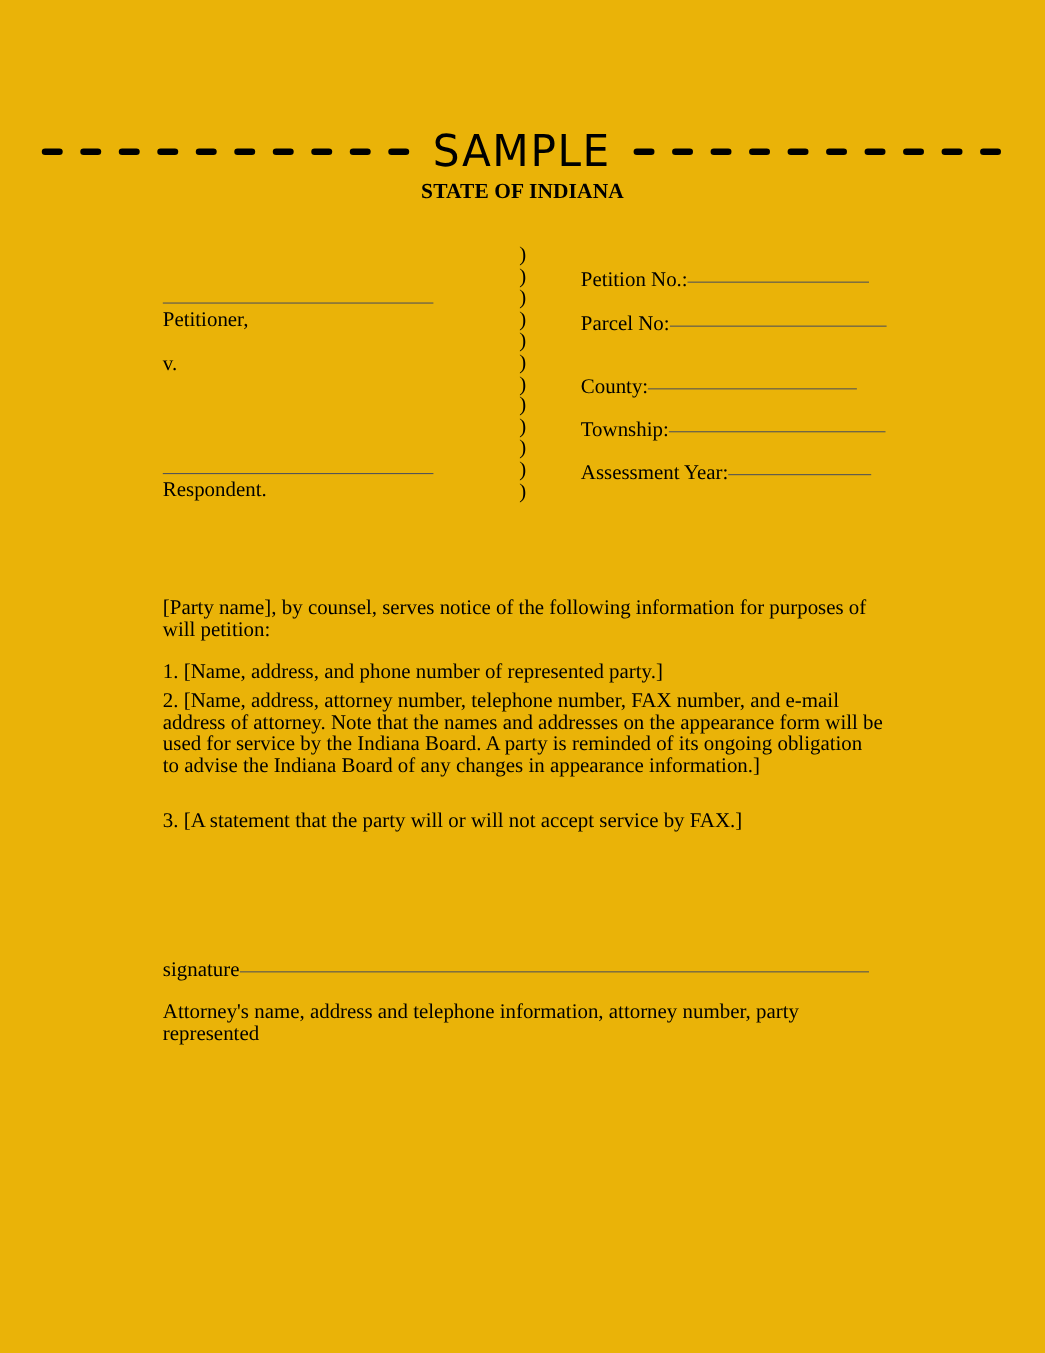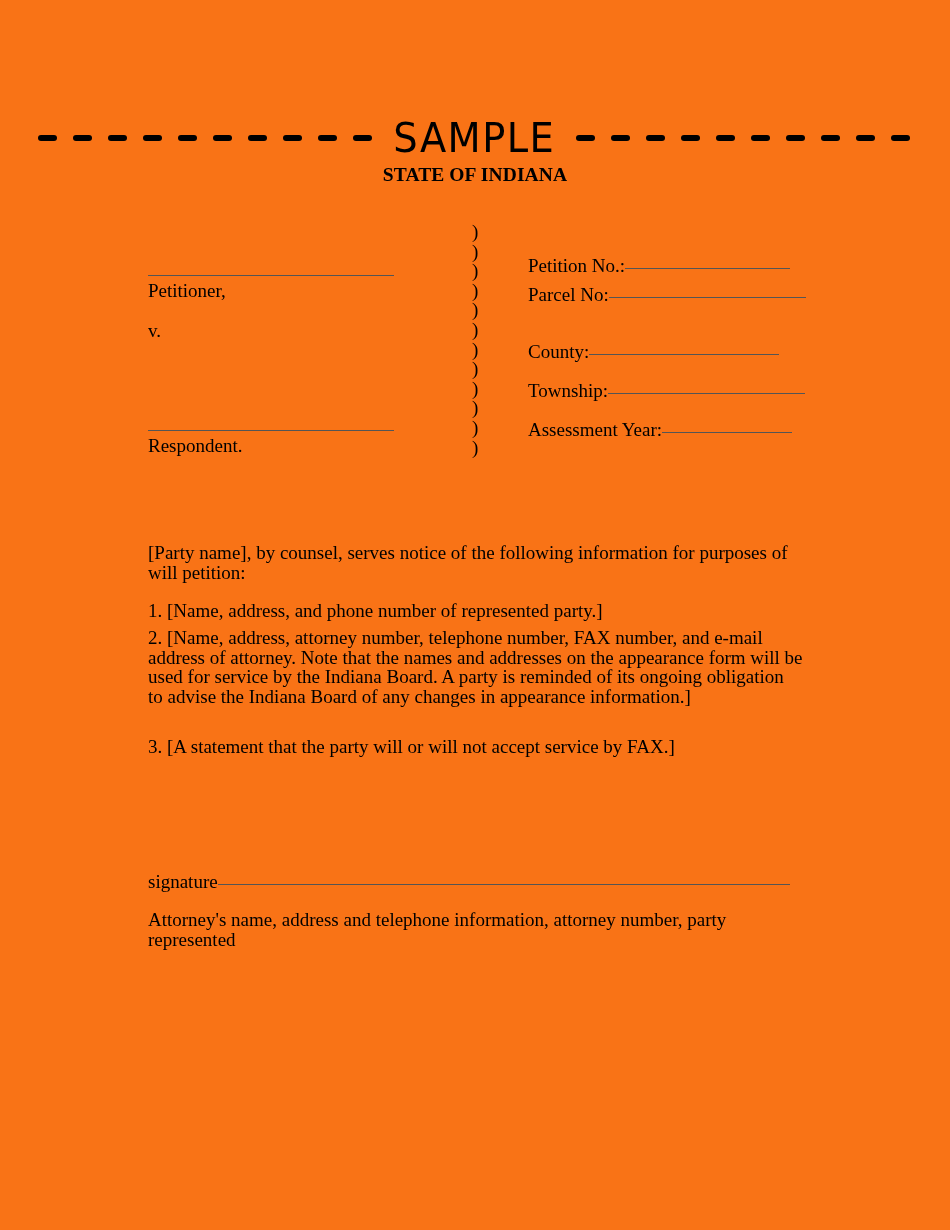--- a/index.html
+++ b/index.html
@@ -16,21 +16,21 @@
     color: #000000;
     -webkit-font-smoothing: antialiased;
   }
 
   .page {
     position: absolute;
     left: 0;
     top: 0;
     width: 950px;
     height: 1230px;
-    background: #f97316;
+    background: #eab308;
     overflow: hidden;
   }
 
   
   .sample-banner {
     position: absolute;
     left: 148px;
     top: 112px;
     width: 652px;
     height: 52px;
@@ -253,21 +253,21 @@
         <span>)</span>
         <span>)</span>
         <span>)</span>
         <span>)</span>
         <span>)</span>
         <span>)</span>
         <span>)</span>
       </div>
 
     <div class="caption-right" id="caption-fields">
-        <div class="field-row" style="top: 22px; margin-top: 11px;">
+        <div class="field-row" style="top: 22px;">
           <span class="field-label">Petition No.:</span>
           <span class="field-rule" style="width: 165px;"></span>
         </div>
         <div class="field-row" style="top: 62px;">
           <span class="field-label">Parcel No:</span>
           <span class="field-rule" style="width: 197px;"></span>
         </div>
         <div class="field-row" style="top: 119px;">
           <span class="field-label">County: </span>
           <span class="field-rule" style="width: 190px;"></span>

